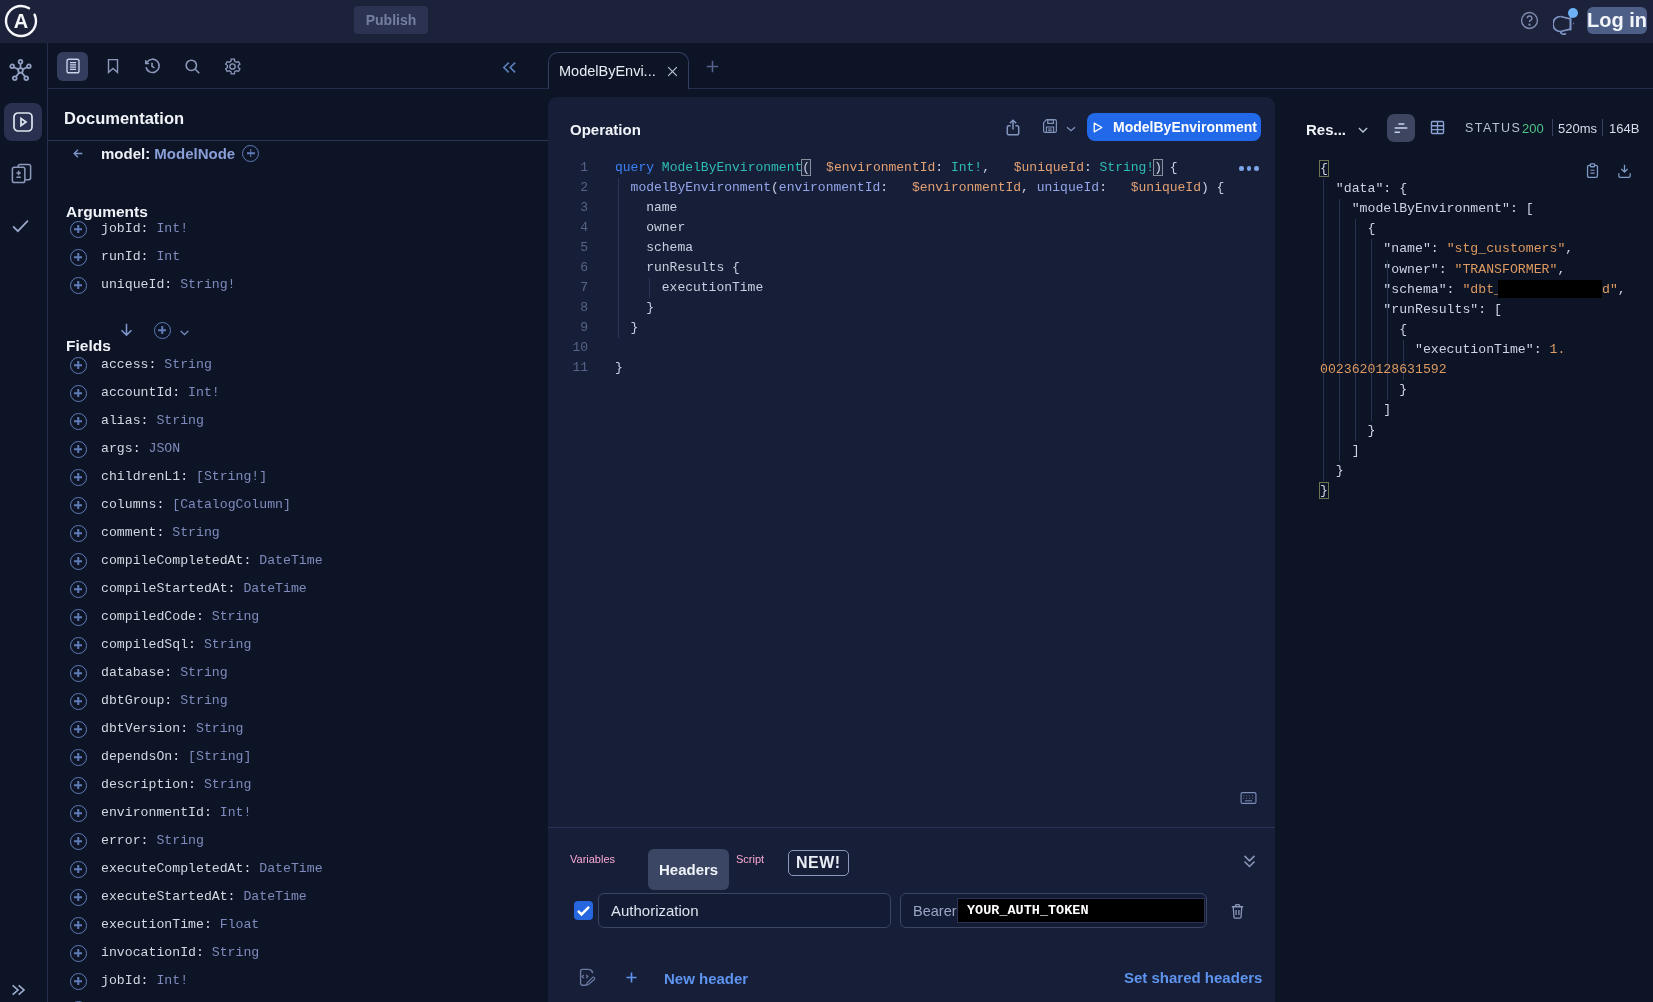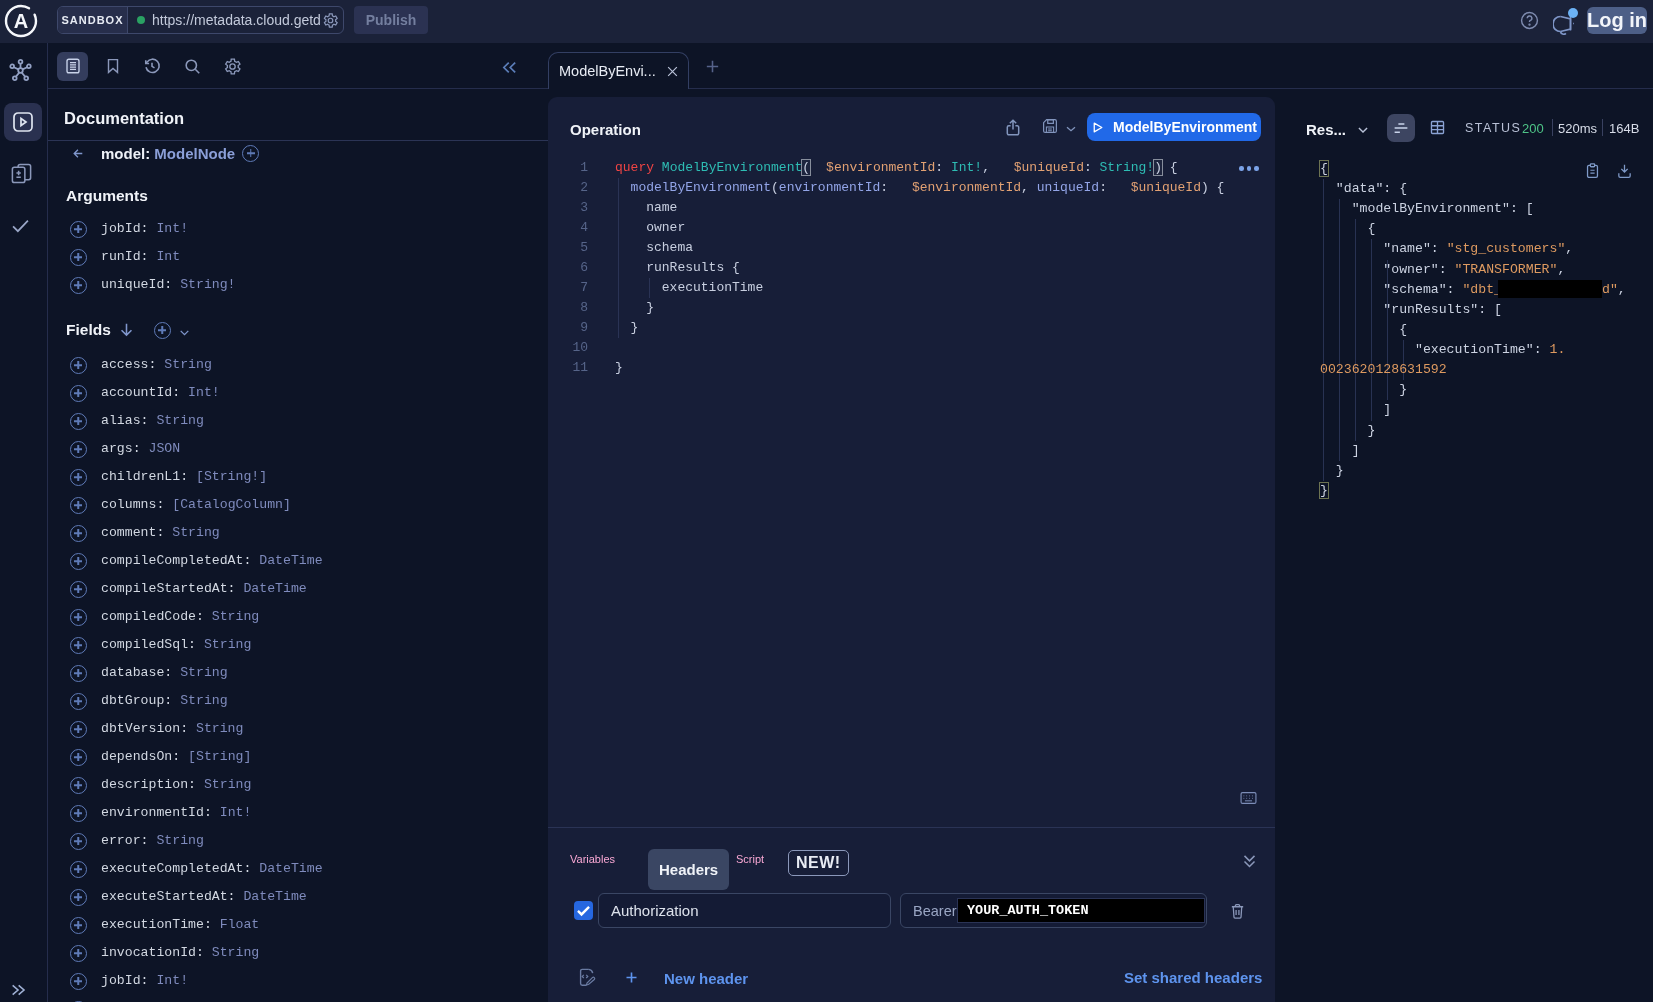--- a/index.html
+++ b/index.html
@@ -24,61 +24,50 @@
 #dociconsel { position:absolute; left:57px; top:52px; width:31px; height:29px; background:#343d5d; border-radius:6px; }
 #tab { position:absolute; left:548px; top:52px; width:141px; height:37px; background:#0d1426; border:1px solid #333f63; border-bottom:none; border-radius:10px 10px 0 0; z-index:3; }
 #tabmask { position:absolute; left:549px; top:88px; width:139px; height:2px; background:#0d1426; z-index:4; }
 .docrow { position:absolute; left:101px; font-family:"Liberation Mono",monospace; font-size:13.2px; color:#d2d8e2; white-space:pre; }
 .docrow .typ { color:#7f8bbd; }
 
 #midpanel { position:absolute; left:548px; top:97px; width:727px; height:905px; background:#171e38; border-radius:9px 9px 0 0; }
 #runbtn { position:absolute; left:539px; top:16px; width:174px; height:28px; background:#2169e8; border-radius:8px; display:flex; align-items:center; justify-content:center; gap:9px; color:#fff; font-size:14px; font-weight:bold; }
 .cline { position:absolute; left:67px; height:20px; line-height:20px; font-family:"Liberation Mono",monospace; font-size:13px; white-space:pre; color:#c8cfe0; }
 .lnum { position:absolute; left:14px; width:26px; height:20px; line-height:20px; text-align:right; font-family:"Liberation Mono",monospace; font-size:13px; color:#566489; }
-.kw { color:#ef4444; } .opn { color:#2ebdb4; } .typ2 { color:#2ebdb4; } .vr { color:#e2a173;margin-left:16px; } .fld { color:#93a5e8; }
+.kw { color:#3b82f6; } .opn { color:#2ebdb4; } .typ2 { color:#2ebdb4; } .vr { color:#e2a173;margin-left:16px; } .fld { color:#93a5e8; }
 .bm { outline:1px solid #878e9c; outline-offset:0px; background:rgba(255,255,255,0.03); }
 .bm2 { outline:1px solid #6d7452; outline-offset:0px; }
 .iguide { position:absolute; width:1px; background:#2a3355; }
 
 #btmtabs { position:absolute; left:0; top:730px; width:727px; height:175px; border-top:1px solid #2a3355; }
 .btab { font-size:11px; color:#f9a8d4; }
 #hdrpill { background:#3a4663; border-radius:6px; color:#f0f3f8; font-weight:bold; padding:12px 11px; font-size:15px; }
 .inp { position:absolute; height:35px; border:1px solid #3a4664; border-radius:6px; background:#141b35; display:flex; align-items:center; font-size:15px; color:#dde2ec; }
 .linkblue { color:#5e94ee; font-weight:bold; font-size:15px;margin-left:14px; }
 
 #resp { position:absolute; left:1278px; top:89px; width:375px; height:913px; background:#0d1426; }
 .jline { position:absolute; font-family:"Liberation Mono",monospace; font-size:13.2px; height:20px; line-height:20px; white-space:pre; color:#ccd3e2; }
 .jstr { color:#de9a60; }
 #filtersel { position:absolute; left:109px; top:25px; width:28px; height:28px; background:#3d4561; border-radius:7px; }
 .jguide { position:absolute; width:1px; background:#283252; }
 .icn { color:#8b98ba; }
 .cp { position:absolute; left:69.5px; width:17px; height:17px; border:1.3px solid #5f7bb8; border-radius:50%; }
 .cp::before { content:""; position:absolute; left:50%; top:50%; width:8px; height:1.5px; background:#5f7bb8; transform:translate(-50%,-50%); }
 .cp::after { content:""; position:absolute; left:50%; top:50%; width:1.5px; height:8px; background:#5f7bb8; transform:translate(-50%,-50%); }
-.h2d { position:absolute; left:66px; font-size:15.5px; font-weight:bold; color:#f0f3f8; }
+.h2d { position:absolute; left:66px; font-size:15.5px; font-weight:bold; color:#f0f3f8;margin-top:16px; }
 </style>
 </head>
 <body>
 
 <div id="topbar">
   <svg class="abs" style="left:2px;top:2px" width="38" height="38" viewBox="0 0 38 38">
     <circle cx="19" cy="19" r="15" fill="none" stroke="#f5f7fb" stroke-width="2.4" pathLength="100" stroke-dasharray="84 9" stroke-linecap="round"></circle>
     <text x="19" y="26" text-anchor="middle" font-family="Liberation Sans" font-size="20" font-weight="bold" fill="#f5f7fb">A</text>
   </svg>
-  <div id="urlbox">
-    <div id="sandboxchip">SANDBOX</div>
-    <div id="urlmain">
-      <div class="greendot"></div>
-      <div id="urltext">https://metadata.cloud.getd</div>
-      <svg class="icn" style="margin-left:2px" width="17" height="17" viewBox="0 0 24 24" fill="none" stroke="#8b98ba" stroke-width="1.7">
-        <circle cx="12" cy="12" r="3.2"></circle>
-        <path d="M19.3 12a7.3 7.3 0 0 0-.1-1.2l2.2-1.7-2-3.4-2.6 1a7.3 7.3 0 0 0-2-1.2L14.4 2.7h-4l-.4 2.8a7.3 7.3 0 0 0-2 1.2l-2.6-1-2 3.4 2.2 1.7a7.3 7.3 0 0 0 0 2.4l-2.2 1.7 2 3.4 2.6-1a7.3 7.3 0 0 0 2 1.2l.4 2.8h4l.4-2.8a7.3 7.3 0 0 0 2-1.2l2.6 1 2-3.4-2.2-1.7c.1-.4.1-.8.1-1.2z"></path>
-      </svg>
-    </div>
-  </div>
   <div id="publishbtn">Publish</div>
   <svg class="abs" style="left:1520px;top:11px" width="19" height="19" viewBox="0 0 24 24" fill="none" stroke="#7f8cb0" stroke-width="1.8">
     <circle cx="12" cy="12" r="10"></circle>
     <path d="M9.2 9.2a2.9 2.9 0 1 1 3.9 2.7c-.8.3-1.1.9-1.1 1.7v.4"></path>
     <circle cx="12" cy="17.2" r="0.6" fill="#7f8cb0"></circle>
   </svg>
   <svg class="abs" style="left:1553px;top:12px" width="24" height="24" viewBox="0 0 24 24" fill="none" stroke="#7f96c8" stroke-width="1.7">
     <path d="M7.5 4.5a7.5 7.5 0 0 0 0 15"></path>
     <path d="M7.5 4.5l10 2.5v10l-10 2.5"></path>
     <path d="M17.5 4.5v14" stroke-width="1.5"></path>

